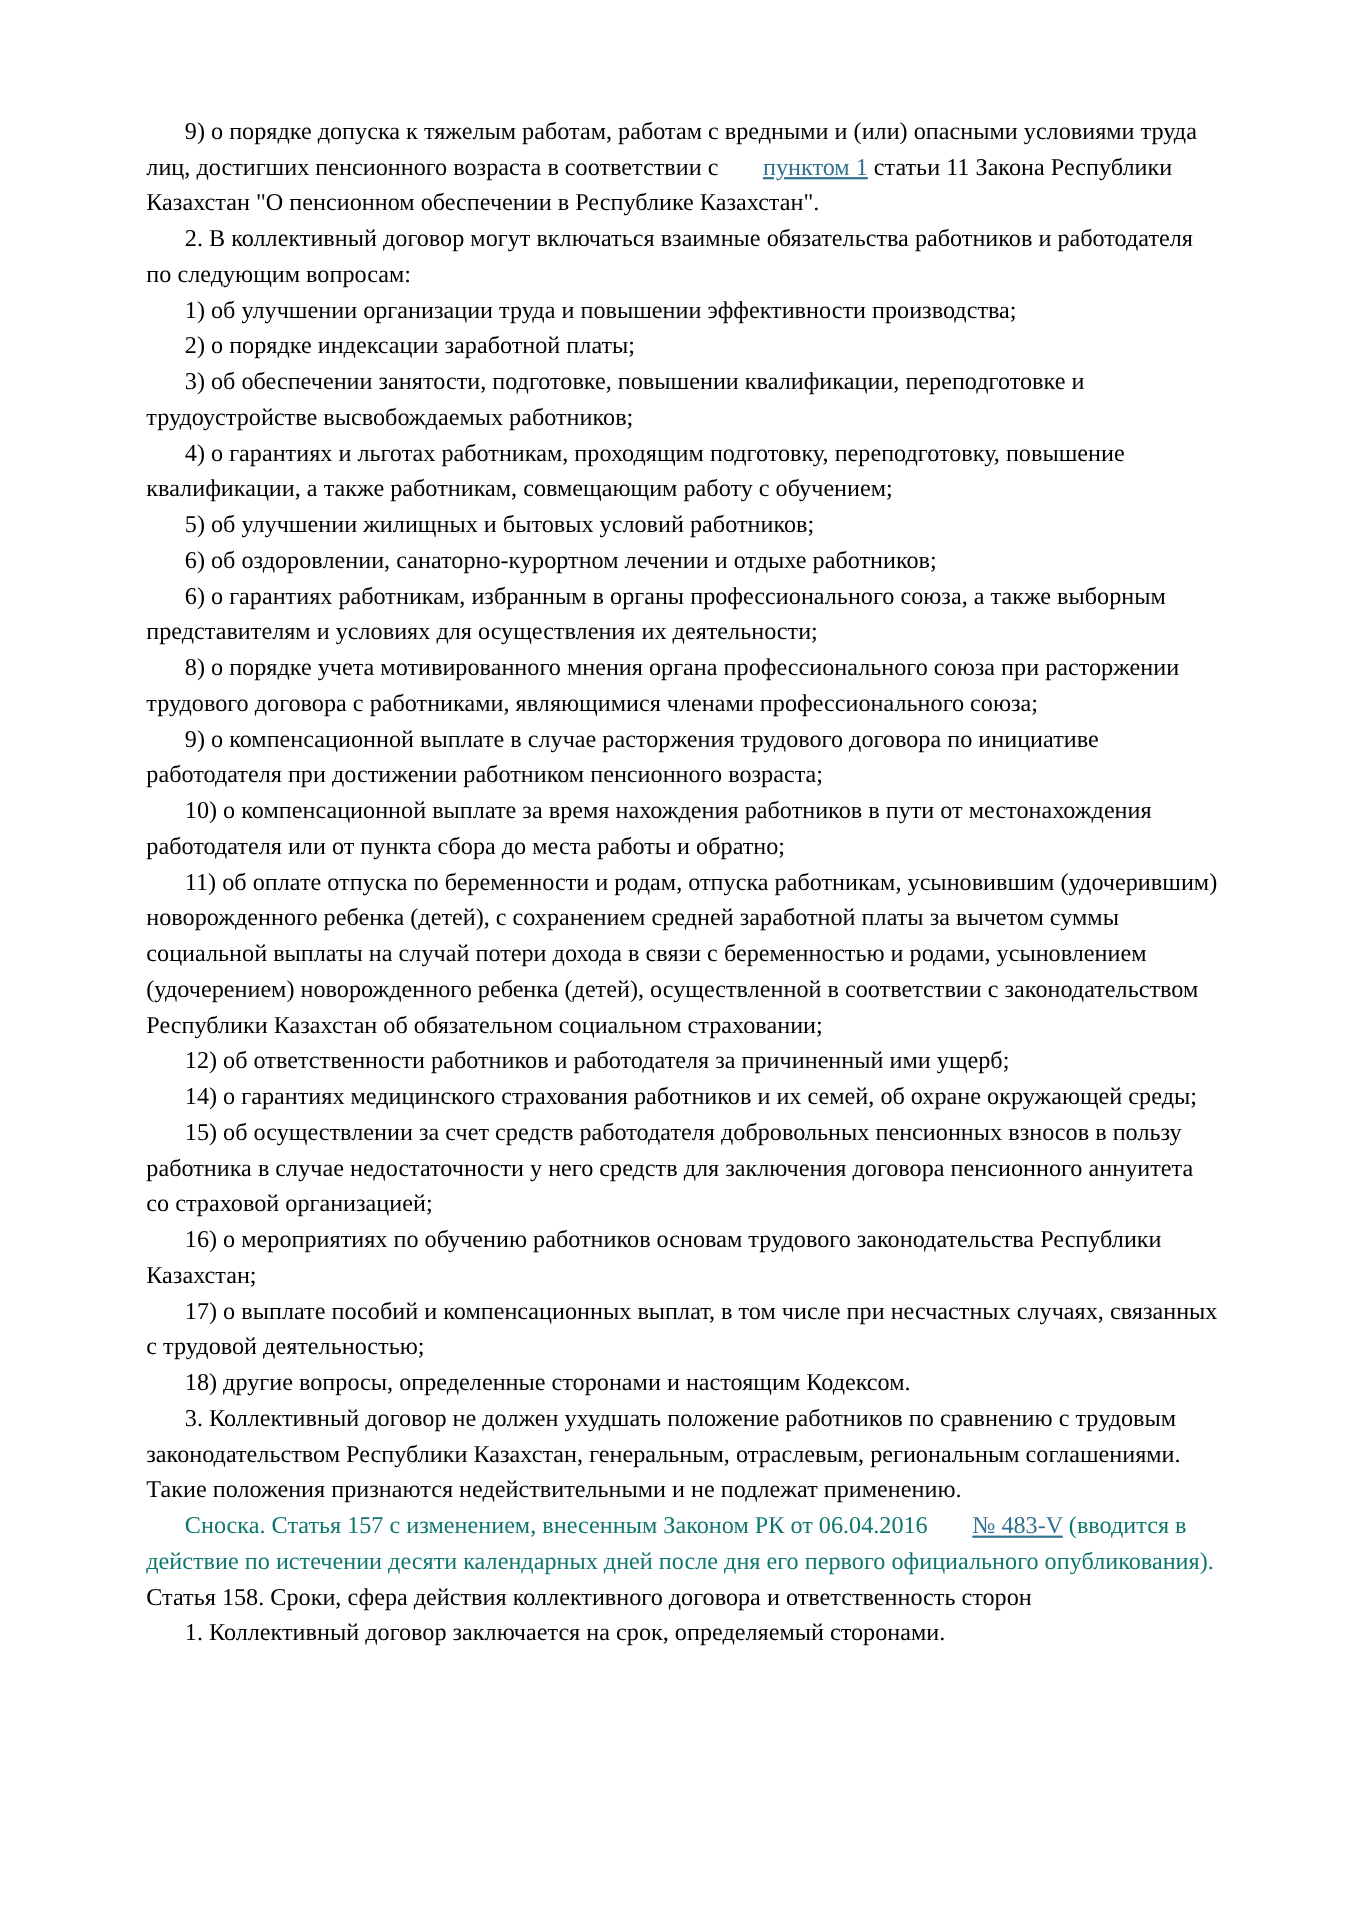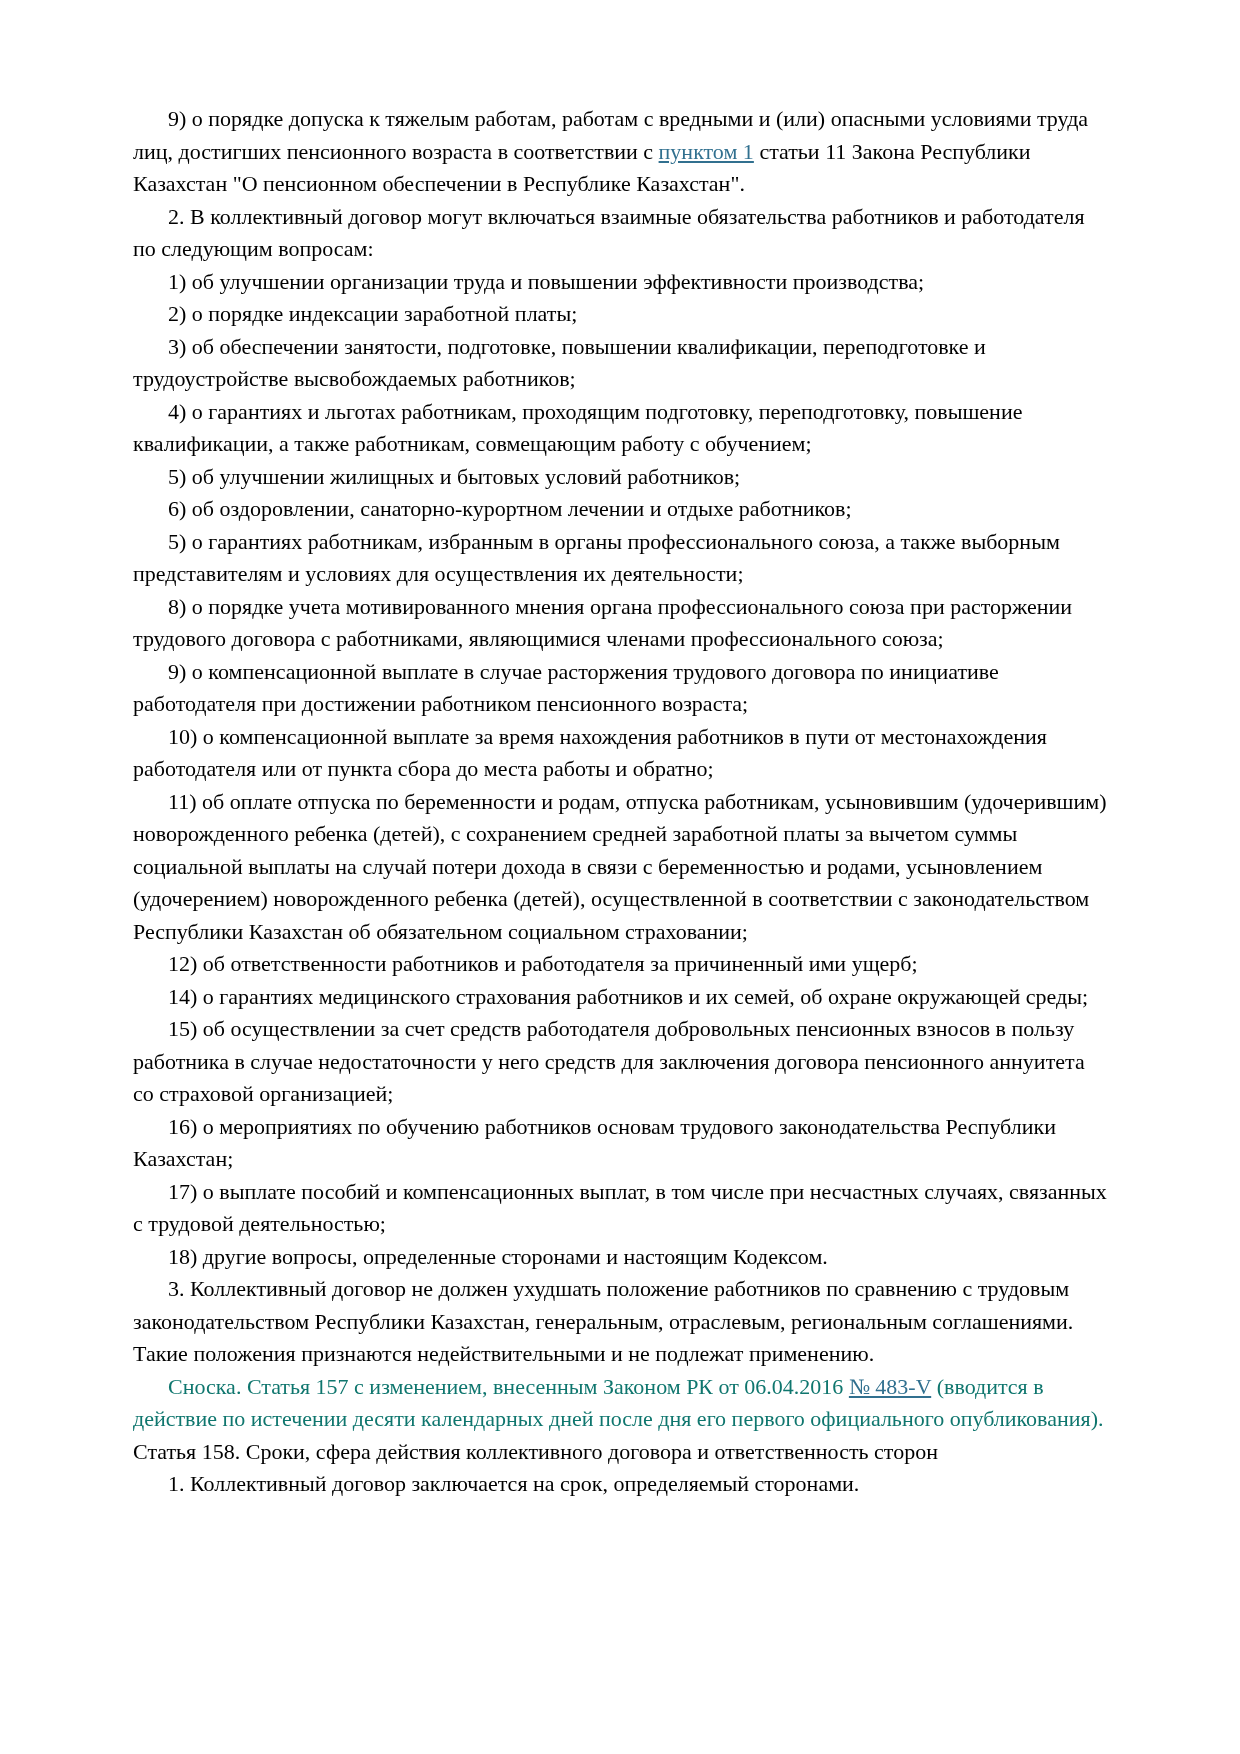--- a/index.html
+++ b/index.html
@@ -32,36 +32,37 @@
   p.article-heading {
     text-indent: 0;
   }
   .red {
     color: #0f766e;
   }
   a.doclink {
     color: #31708f;
     text-decoration-color: #31708f;
     cursor: pointer;
+    margin-left: 35px;
   }
 </style>
 </head>
 <body>
 
 <div class="page">
   <div class="content" id="content">
       <p class="para"><span>9) о порядке допуска к тяжелым работам, работам с вредными и (или) опасными условиями труда лиц, достигших пенсионного возраста в соответствии с </span><a class="doclink" href="#">пунктом 1</a><span> статьи 11 Закона Республики Казахстан "О пенсионном обеспечении в Республике Казахстан".</span></p>
       <p class="para"><span>2. В коллективный договор могут включаться взаимные обязательства работников и работодателя по следующим вопросам:</span></p>
       <p class="para"><span>1) об улучшении организации труда и повышении эффективности производства;</span></p>
       <p class="para"><span>2) о порядке индексации заработной платы;</span></p>
       <p class="para"><span>3) об обеспечении занятости, подготовке, повышении квалификации, переподготовке и трудоустройстве высвобождаемых работников;</span></p>
       <p class="para"><span>4) о гарантиях и льготах работникам, проходящим подготовку, переподготовку, повышение квалификации, а также работникам, совмещающим работу с обучением;</span></p>
       <p class="para"><span>5) об улучшении жилищных и бытовых условий работников;</span></p>
       <p class="para"><span>6) об оздоровлении, санаторно-курортном лечении и отдыхе работников;</span></p>
-      <p class="para"><span>5) о гарантиях работникам, избранным в органы профессионального союза, а также выборным представителям и условиях для осуществления их деятельности;</span></p>
+      <p class="para"><span>6) о гарантиях работникам, избранным в органы профессионального союза, а также выборным представителям и условиях для осуществления их деятельности;</span></p>
       <p class="para"><span>8) о порядке учета мотивированного мнения органа профессионального союза при расторжении трудового договора с работниками, являющимися членами профессионального союза;</span></p>
       <p class="para"><span>9) о компенсационной выплате в случае расторжения трудового договора по инициативе работодателя при достижении работником пенсионного возраста;</span></p>
       <p class="para"><span>10) о компенсационной выплате за время нахождения работников в пути от местонахождения работодателя или от пункта сбора до места работы и обратно;</span></p>
       <p class="para"><span>11) об оплате отпуска по беременности и родам, отпуска работникам, усыновившим (удочерившим) новорожденного ребенка (детей), с сохранением средней заработной платы за вычетом суммы социальной выплаты на случай потери дохода в связи с беременностью и родами, усыновлением (удочерением) новорожденного ребенка (детей), осуществленной в соответствии с законодательством Республики Казахстан об обязательном социальном страховании;</span></p>
       <p class="para"><span>12) об ответственности работников и работодателя за причиненный ими ущерб;</span></p>
       <p class="para"><span>14) о гарантиях медицинского страхования работников и их семей, об охране окружающей среды;</span></p>
       <p class="para"><span>15) об осуществлении за счет средств работодателя добровольных пенсионных взносов в пользу работника в случае недостаточности у него средств для заключения договора пенсионного аннуитета со страховой организацией;</span></p>
       <p class="para"><span>16) о мероприятиях по обучению работников основам трудового законодательства Республики Казахстан;</span></p>
       <p class="para"><span>17) о выплате пособий и компенсационных выплат, в том числе при несчастных случаях, связанных с трудовой деятельностью;</span></p>
       <p class="para"><span>18) другие вопросы, определенные сторонами и настоящим Кодексом.</span></p>

